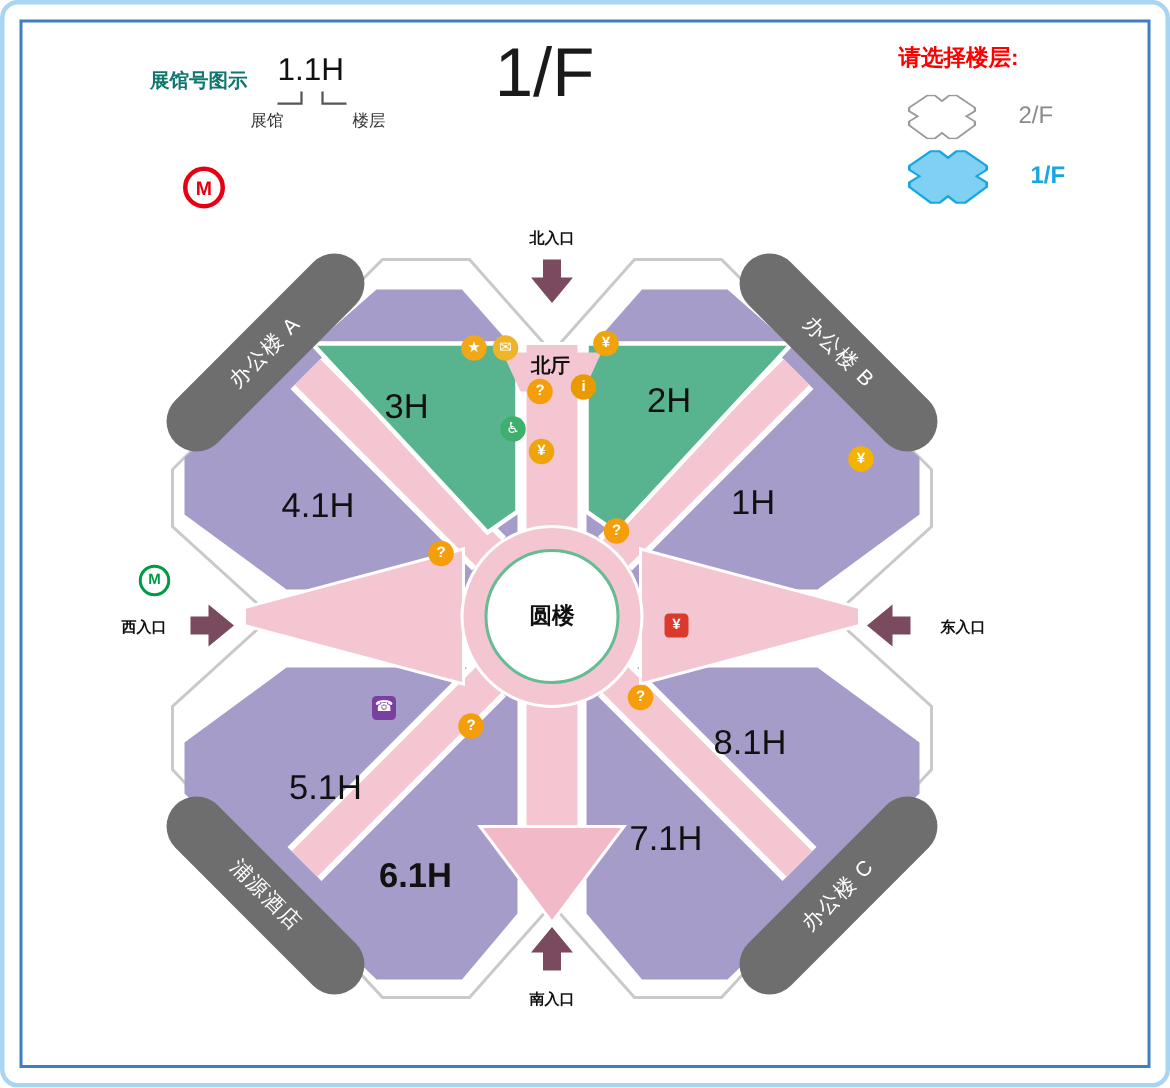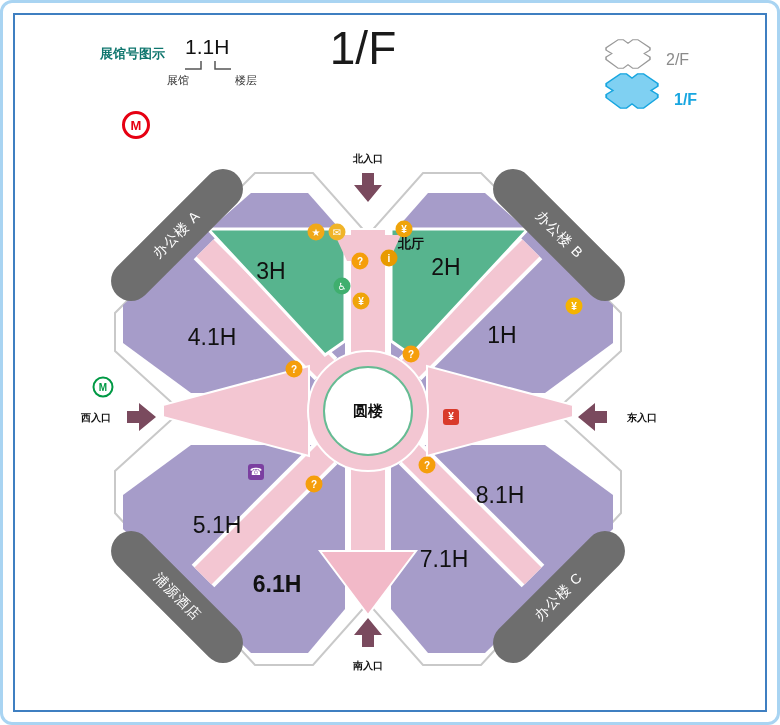--- a/index.html
+++ b/index.html
@@ -12,21 +12,21 @@
   .map-svg{position:absolute;left:0;top:0;z-index:1;}
   .page-title{position:absolute;left:300px;top:18px;width:120px;text-align:center;font-size:46px;color:#1a1a1a;z-index:3;}
   
   .legend-title{position:absolute;left:97px;top:42px;font-size:13px;font-weight:bold;color:#0f766e;z-index:3;}
   .legend-example{position:absolute;left:182px;top:32px;font-size:21px;color:#111;z-index:3;}
   .legend-sub{position:absolute;top:70px;font-size:11px;color:#333;z-index:3;}
   .legend-connector{position:absolute;left:140px;top:57px;z-index:3;}
   
   .floor-selector{position:absolute;left:596px;top:26px;width:160px;z-index:3;}
   .fs-title{font-size:15px;font-weight:bold;color:#ff0000;margin-bottom:10px;}
-  .fs-option{display:flex;align-items:flex-end;gap:15px;height:40px;padding-left:6px;cursor:pointer;}
+  .fs-option{display:flex;align-items:center;gap:28px;height:40px;padding-left:6px;cursor:pointer;}
   .fs-icon{width:46px;height:30px;}
   .fs-icon use{fill:#ffffff;stroke:#9a9a9a;stroke-width:18px;}
   .fs-label{font-size:16px;color:#8a8a8a;}
   .fs-option.active .fs-icon{width:54px;height:36px;}
   .fs-option.active .fs-icon use{fill:#7fd0f2;stroke:#18a6e0;}
   .fs-option.active .fs-label{color:#18a6e0;font-weight:bold;}
   
   .metro{position:absolute;border-radius:50%;background:#fff;display:flex;align-items:center;justify-content:center;font-weight:bold;transform:translate(-50%,-50%);z-index:3;}
   .metro.red{left:133px;top:122px;width:22px;height:22px;border:3px solid #e60012;color:#e60012;font-size:13px;}
   .metro.green{left:100px;top:384px;width:17px;height:17px;border:2px solid #009944;color:#009944;font-size:10px;}
@@ -117,20 +117,21 @@
     <path d="M58,1 V9 H42 M72,1 V9 H88" fill="none" stroke="#555" stroke-width="1.5"></path>
   </svg>
   <div class="legend-sub" style="left:164px;">展馆</div>
   <div class="legend-sub" style="left:232px;">楼层</div>
 
   <div class="metro red">M</div>
   <div class="metro green">M</div>
 
   
   <div class="floor-selector">
+    <div class="fs-title">请选择楼层:</div>
     <div class="fs-option">
       <svg class="fs-icon" viewBox="100 158 530 516" preserveAspectRatio="none">
           <use href="#xshape"></use>
         </svg>
       <span class="fs-label">2/F</span>
     </div>
     <div class="fs-option active">
       <svg class="fs-icon" viewBox="100 158 530 516" preserveAspectRatio="none">
           <use href="#xshape"></use>
         </svg>
@@ -160,21 +161,21 @@
   <div class="map-label hall" style="left:268px;top:268px;">3H</div>
   <div class="map-label hall" style="left:443px;top:264px;">2H</div>
   <div class="map-label hall" style="left:209px;top:334px;">4.1H</div>
   <div class="map-label hall" style="left:499px;top:332px;">1H</div>
   <div class="map-label hall" style="left:214px;top:522px;">5.1H</div>
   <div class="map-label hall" style="left:497px;top:492px;">8.1H</div>
   <div class="map-label hall" style="left:274px;top:581px;font-weight:bold;">6.1H</div>
   <div class="map-label hall" style="left:441px;top:556px;">7.1H</div>
 
   <div class="map-label center-label" style="left:365px;top:408px;">圆楼</div>
-  <div class="map-label north-hall" style="left:364px;top:241px;margin-left:44px;">北厅</div>
+  <div class="map-label north-hall" style="left:364px;top:241px;">北厅</div>
 
   <div class="map-label entrance" style="left:365px;top:156px;">北入口</div>
   <div class="map-label entrance" style="left:365px;top:663px;">南入口</div>
   <div class="map-label entrance" style="left:93px;top:415px;">西入口</div>
   <div class="map-label entrance" style="left:639px;top:415px;">东入口</div>
 
   <div class="map-label bldg" style="left:174px;top:232px;--r:-45deg;">办公楼 A</div>
   <div class="map-label bldg" style="left:556px;top:232px;--r:45deg;">办公楼 B</div>
   <div class="map-label bldg" style="left:556px;top:594px;--r:-45deg;">办公楼 C</div>
   <div class="map-label bldg" style="left:174px;top:594px;--r:45deg;">浦源酒店</div>

